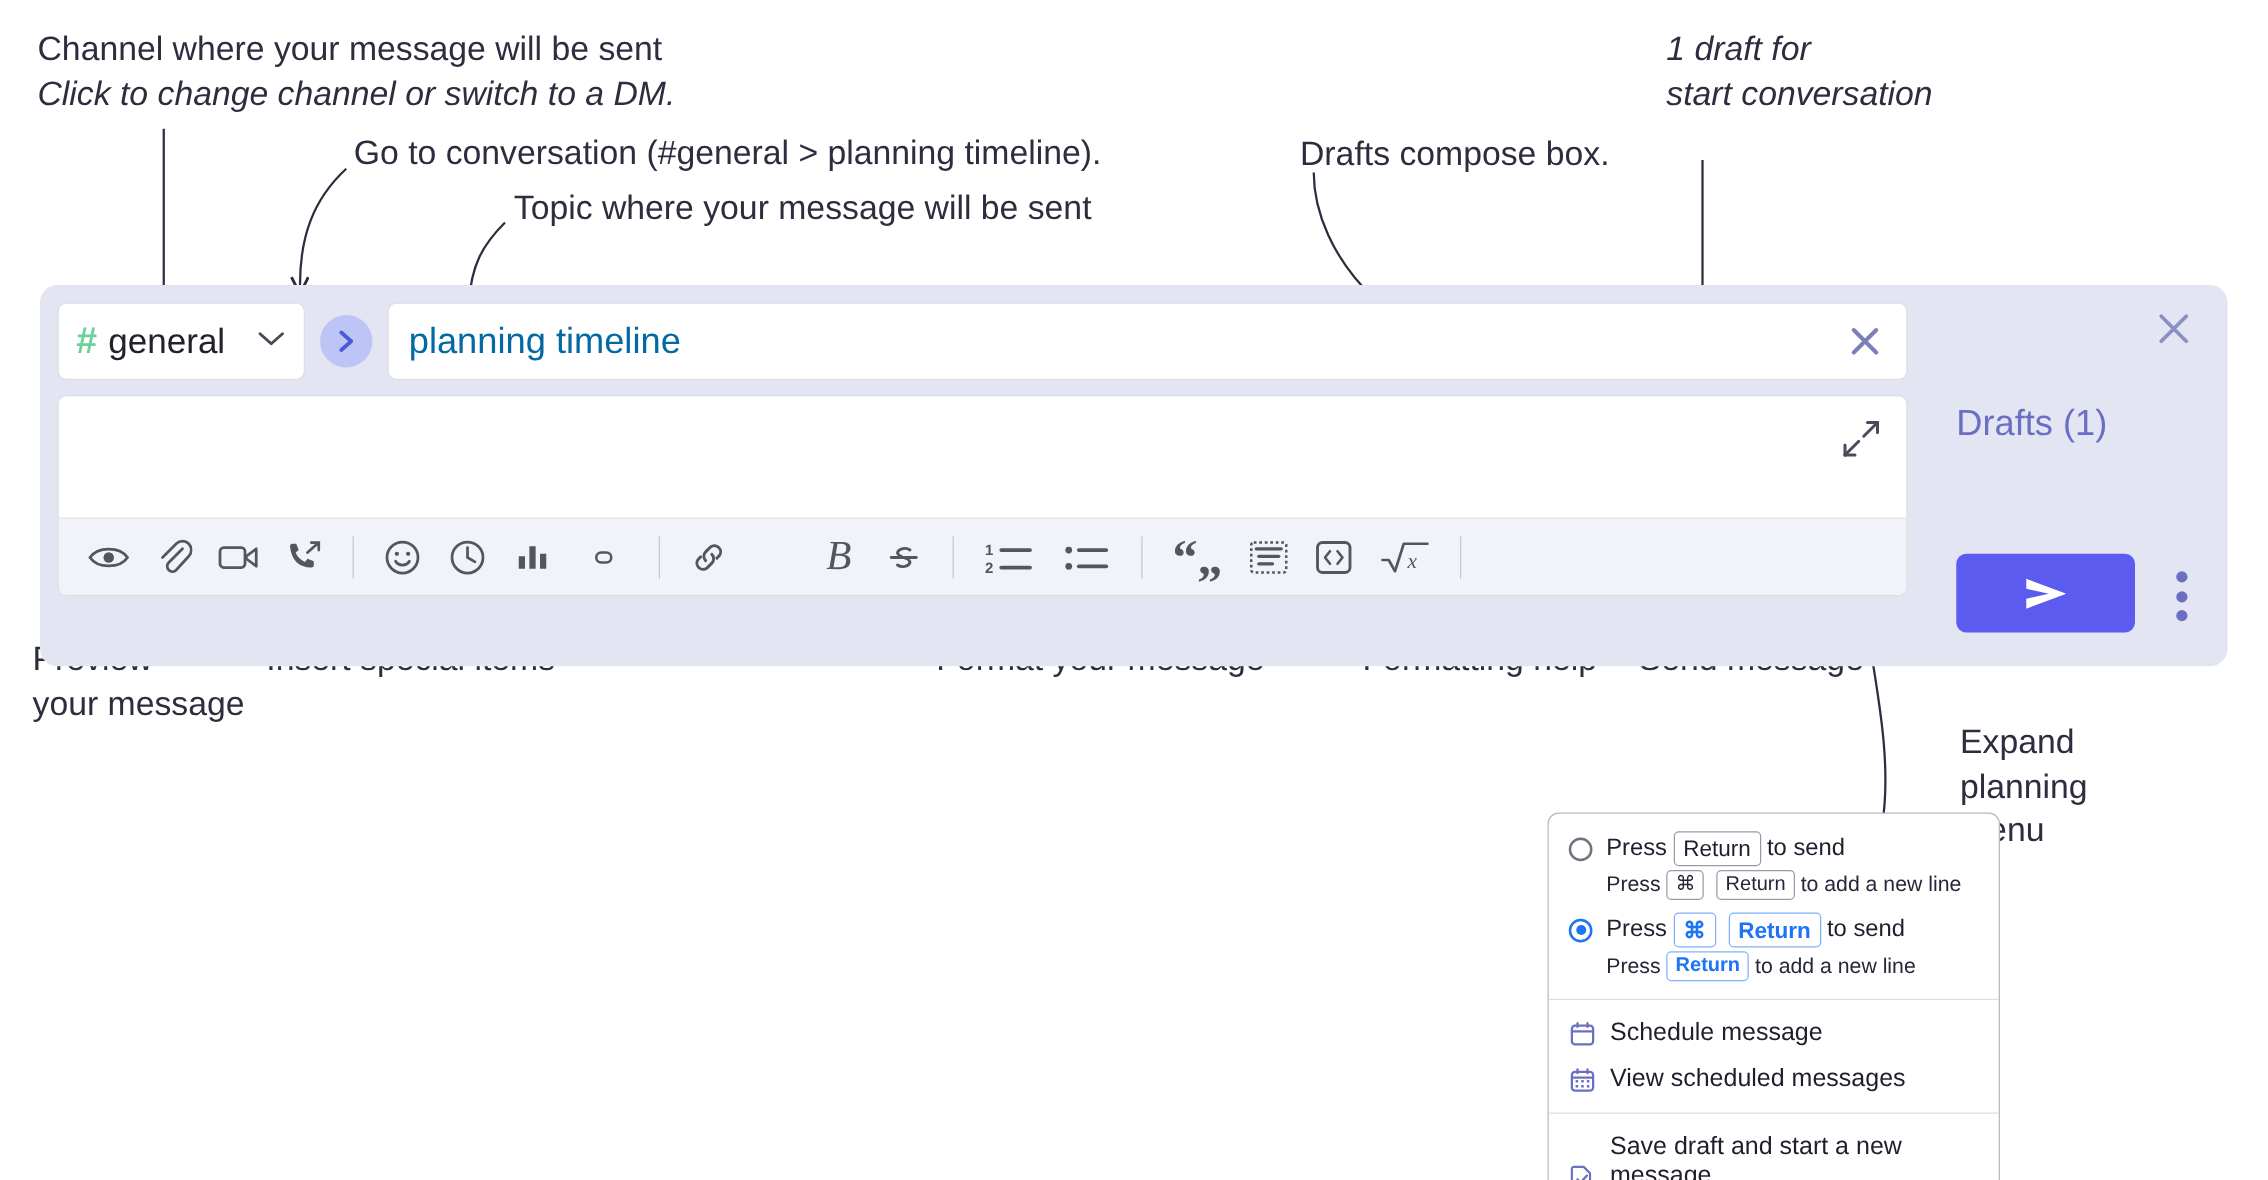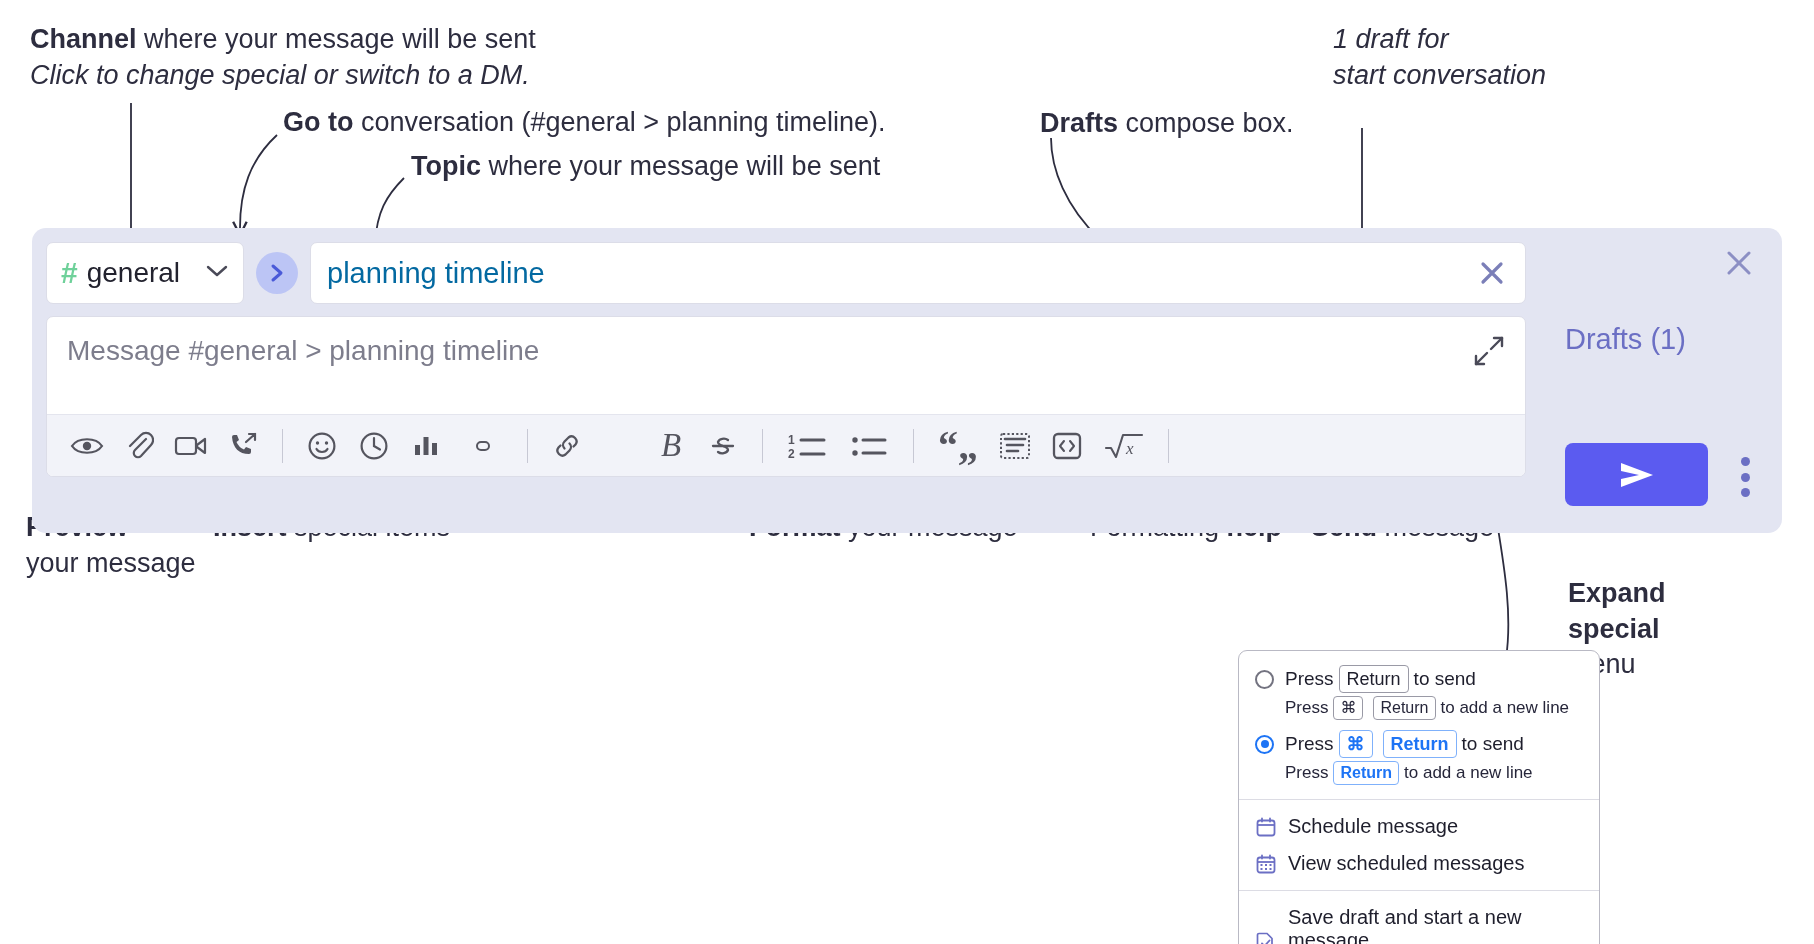--- a/index.html
+++ b/index.html
@@ -12,21 +12,21 @@
     position: relative;
     overflow: hidden;
   }
   .anno {
     position: absolute;
     font-size: 27px;
     line-height: 1.32;
     color: #2d2d3f;
     white-space: nowrap;
   }
-  .anno b { font-weight: bold; margin-top: 22px; }
+  .anno b { font-weight: normal; margin-top: 22px; }
   .anno .it { font-style: italic; }
 
   
   svg.overlay {
     position: absolute;
     left: 0; top: 0;
     width: 1814px; height: 944px;
     pointer-events: none;
   }
 
@@ -298,21 +298,21 @@
     flex: none;
     color: #6b6fc4;
     display: flex; align-items: center; justify-content: center;
   }
 </style>
 </head>
 <body>
 
 <div class="anno" style="left:30px; top:22px;">
   <div><b>Channel</b><span> where your message will be sent</span></div>
-  <div class="it">Click to change special or switch to a DM.</div>
+  <div class="it">Click to change channel or switch to a DM.</div>
 </div>
 
 <div class="anno" style="left:283px; top:105px;text-align:center;">
   <b>Go to</b><span> conversation (#general &gt; planning timeline).</span>
 </div>
 
 <div class="anno" style="left:411px; top:149px;">
   <b>Topic</b><span> where your message will be sent</span>
 </div>
 
@@ -341,21 +341,21 @@
 <div class="anno" style="left:1090px; top:510px;">
   <span>Formatting </span><b>help</b>
 </div>
 
 <div class="anno" style="left:1311px; top:510px;">
   <b>Send</b><span> message</span>
 </div>
 
 <div class="anno" style="left:1568px; top:576px;">
   <div><b>Expand</b></div>
-  <div><b>special</b></div>
+  <div><b>planning</b></div>
   <div>menu</div>
 </div>
 
 <svg class="overlay" viewBox="0 0 1814 944">
   <defs>
     <marker id="ah" markerWidth="9" markerHeight="9" refX="4" refY="4.2" orient="auto">
       <path d="M0.5,0.5 L8,4.2 L0.5,8" fill="none" stroke="#2d2d3f" stroke-width="1.3"></path>
     </marker>
   </defs>
   <g fill="none" stroke="#2d2d3f" stroke-width="1.8">
@@ -417,21 +417,20 @@
         <span id="topic-clear">
           <svg width="34" height="34" viewBox="0 0 34 34">
             <path d="M8,8 L26,26 M26,8 L8,26" stroke="#7b7fb8" stroke-width="3.2" stroke-linecap="round" fill="none"></path>
           </svg>
         </span>
       </div>
     </div>
 
     <div id="message-box">
       <div id="message-input-area">
-        <span id="message-placeholder">Message #general &gt; planning timeline</span>
         <span id="expand-btn">
           <svg width="32" height="32" viewBox="0 0 32 32">
             <g stroke="#4a4a58" stroke-width="2.4" fill="none" stroke-linecap="round" stroke-linejoin="round">
               <path d="M29,3 L18,14"></path>
                 <path d="M29,3 L21,3"></path>
                 <path d="M29,3 L29,11"></path>
               <path d="M3,29 L14,18"></path>
                 <path d="M3,29 L11,29"></path>
                 <path d="M3,29 L3,21"></path>
             </g>

